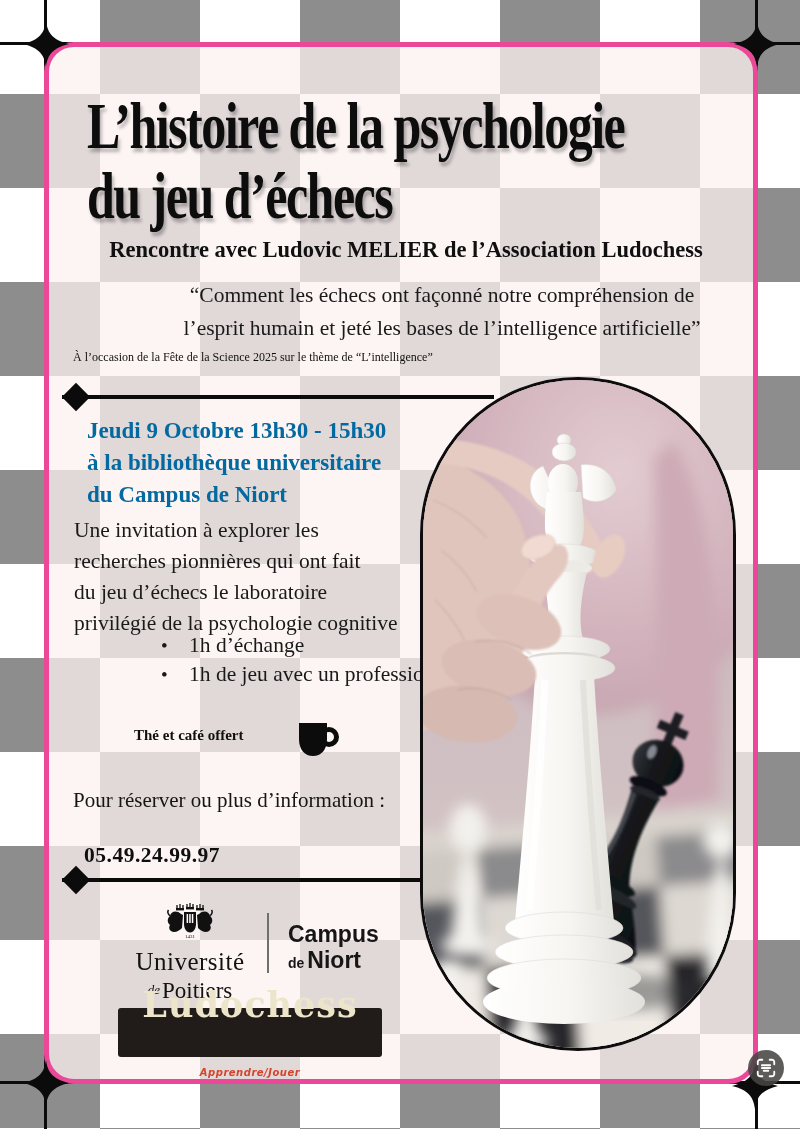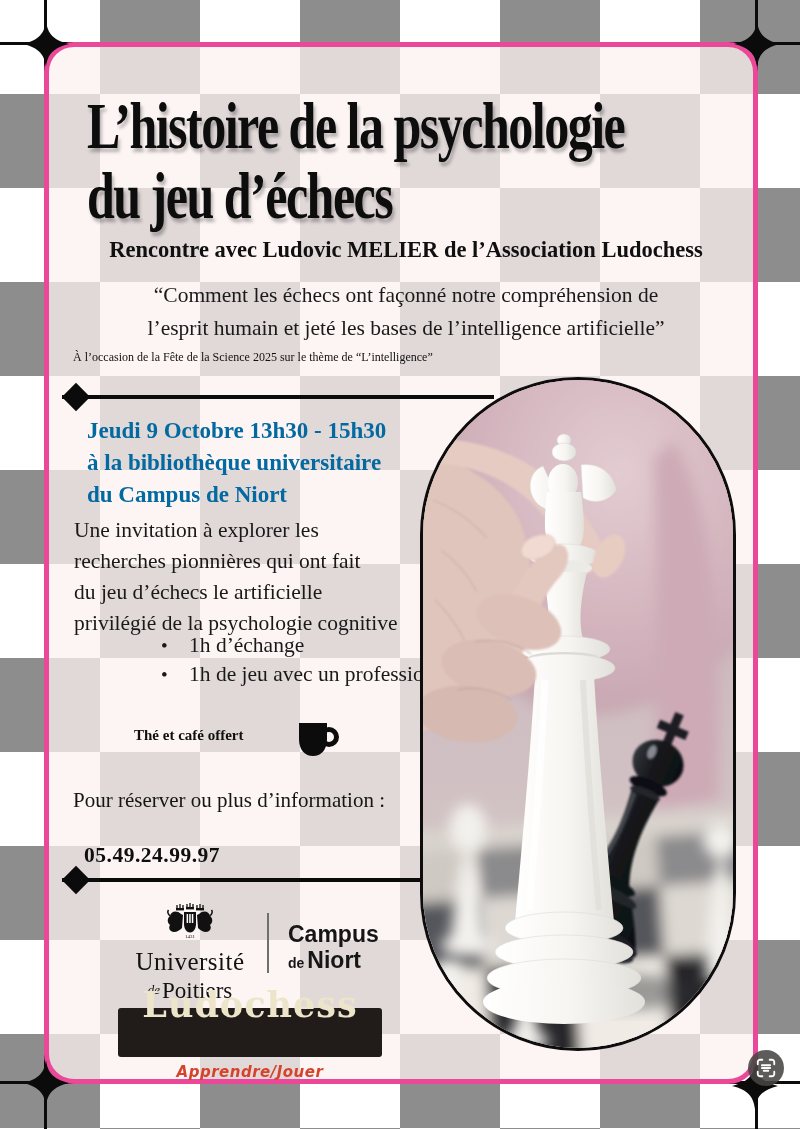--- a/index.html
+++ b/index.html
@@ -25,21 +25,21 @@
     font-size:50px;font-weight:700;line-height:54px;letter-spacing:-1.5px;
     color:#0d0d0d;transform:scaleY(1.30);transform-origin:0 0;
     text-shadow:2px 3px 3px rgba(0,0,0,0.28);
   }
   .subtitle{
     position:absolute;left:0;top:190px;width:714px;text-align:center;
     font-size:22.5px;font-weight:700;color:#101010;
   }
   .quote{
     position:absolute;left:0;top:232px;width:714px;text-align:center;
-    font-size:21.5px;line-height:33px;color:#1a1a1a;
+    font-size:21.5px;line-height:33px;color:#1a1a1a;padding-left:36px;
   }
   .occasion{position:absolute;left:24px;top:303px;font-size:12px;color:#111;}
   .divider{position:absolute;height:3.5px;background:#0b0b0b;}
   .diamond{position:absolute;width:20px;height:20px;background:#0b0b0b;transform:rotate(45deg);}
   .schedule{
     position:absolute;left:38px;top:368px;font-size:23px;font-weight:700;
     line-height:32px;color:#0369a1;
   }
   .desc{position:absolute;left:25px;top:468px;font-size:21.5px;line-height:31px;color:#191919;}
   .bullets{position:absolute;left:112px;top:584px;font-size:21.5px;line-height:29px;color:#191919;}
@@ -59,21 +59,21 @@
   .vsep{position:absolute;left:218px;top:866px;width:2px;height:60px;background:#6f6f6f;}
   .campus{position:absolute;left:239px;top:874px;font-family:"Liberation Sans","DejaVu Sans",sans-serif;color:#161616;}
   .campus .c1{font-size:23px;font-weight:700;line-height:26px;}
   .campus .c2{font-size:23px;font-weight:700;line-height:26px;}
   .campus .c2 .de{font-size:14px;font-weight:600;margin-right:3px;}
   .ludo{
     position:absolute;left:69px;top:961px;width:264px;height:49px;border-radius:3px;
     background:#211c19;display:flex;flex-direction:column;align-items:center;justify-content:center;
   }
   .ludo .lname{font-family:"DejaVu Serif","Liberation Serif",serif;font-weight:700;font-size:35px;line-height:38px;color:#ece5ca;letter-spacing:1px;}
-  .ludo .ltag{font-family:"DejaVu Sans","Liberation Sans",sans-serif;font-style:italic;font-weight:700;font-size:15px;line-height:15px;color:#d5432c;letter-spacing:0.5px;margin-top:41px;}
+  .ludo .ltag{font-family:"DejaVu Sans","Liberation Sans",sans-serif;font-style:italic;font-weight:700;font-size:10px;line-height:15px;color:#d5432c;letter-spacing:0.5px;margin-top:41px;}
   
   .photo{
     position:absolute;left:371px;top:330px;width:310px;height:668px;
     border:3px solid #0d0d0d;border-radius:160px;overflow:hidden;background:#c9b6ba;
     box-sizing:content-box;
   }
   
   .scanbtn{
     position:absolute;left:748px;top:1050px;width:36px;height:36px;border-radius:50%;
     background:rgba(72,70,68,0.88);display:flex;align-items:center;justify-content:center;
@@ -109,21 +109,21 @@
 
   <div class="schedule">
     <div>Jeudi 9 Octobre 13h30 - 15h30</div>
     <div>à la bibliothèque universitaire</div>
     <div>du Campus de Niort</div>
   </div>
 
   <div class="desc">
     <div>Une invitation à explorer les</div>
     <div>recherches pionnières qui ont fait</div>
-    <div>du jeu d’échecs le artificielle</div>
+    <div>du jeu d’échecs le laboratoire</div>
     <div>privilégié de la psychologie cognitive</div>
   </div>
 
   <div class="bullets">
     <div class="row">
       <span class="dot">•</span>
       <span>1h d’échange</span>
     </div>
     <div class="row">
       <span class="dot">•</span>

